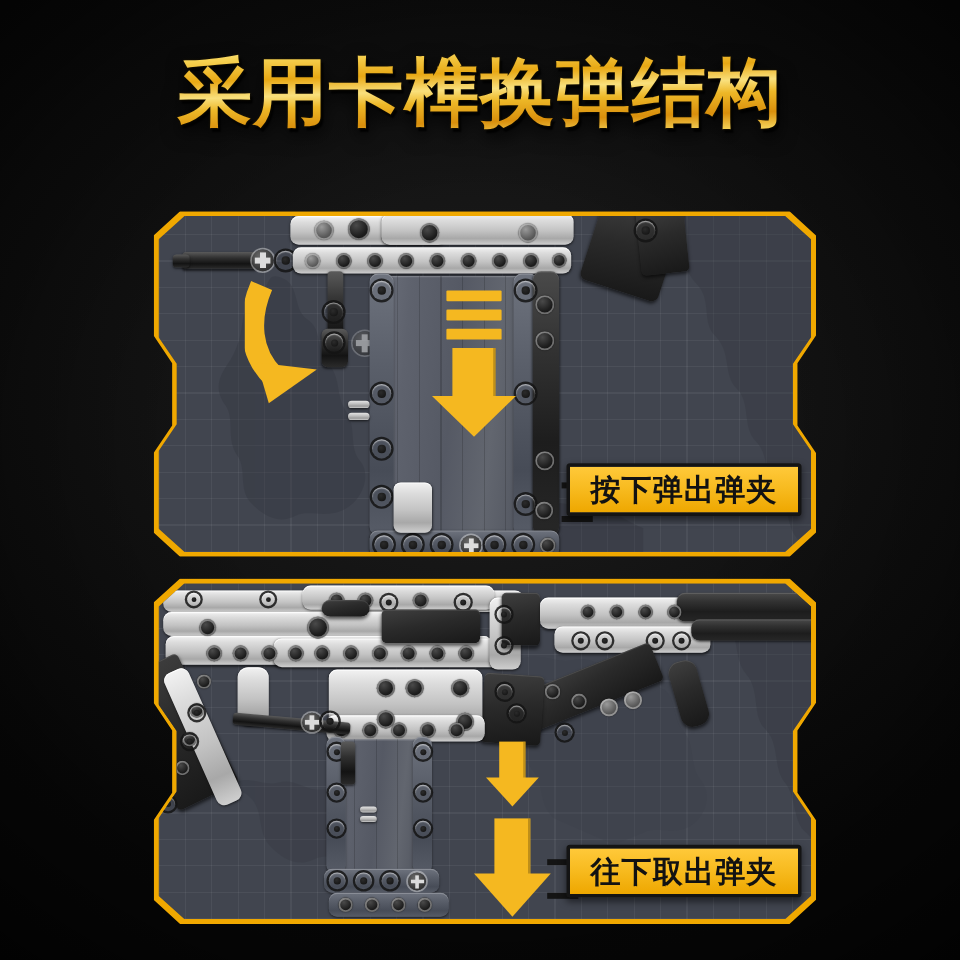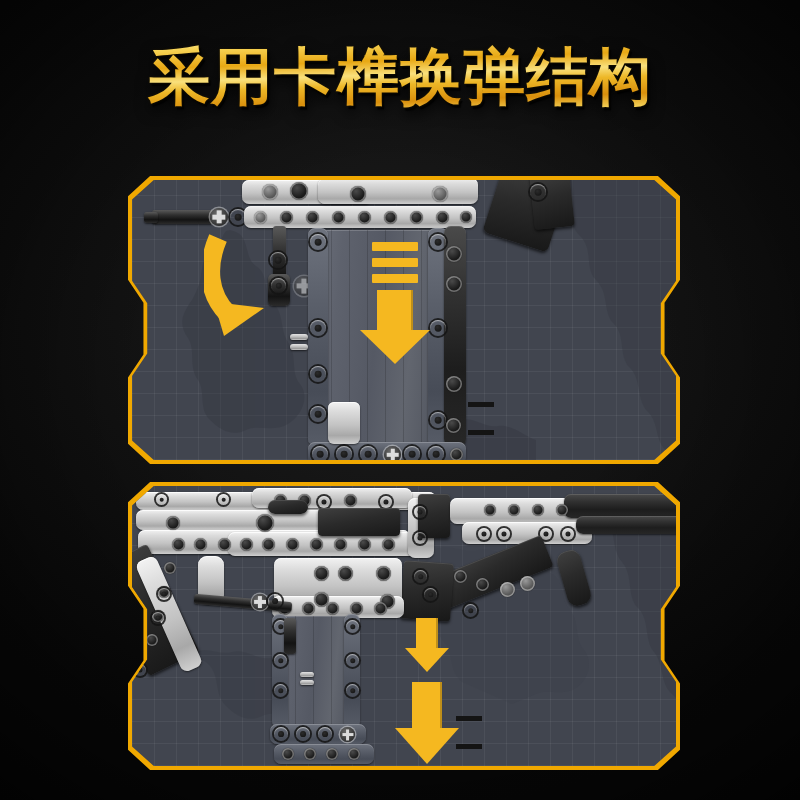--- a/index.html
+++ b/index.html
@@ -313,20 +313,21 @@
     <div class="arrow-down" style="left:228px; top:62px; width:70px; height:122px;">
       <div class="dash" style="top:0px; width:46px; height:9px;"></div>
       <div class="dash" style="top:16px; width:46px; height:9px;"></div>
       <div class="dash" style="top:32px; width:46px; height:9px;"></div>
       <div class="arrow-shaft" style="top:48px; width:36px; height:42px;"></div>
       <div class="arrow-head" style="top:88px; border-left-width:35px; border-right-width:35px; border-top-width:34px;"></div>
     </div>
 
     <div class="badge-tick" style="left:336px; top:222px; width:26px;"></div>
     <div class="badge-tick" style="left:336px; top:250px; width:26px;"></div>
+    <div class="label-badge" style="left:340px; top:206px; width:196px; height:44px; font-size:25px;">按下弹出弹夹</div>
   </div>
 </div>
 
 <div class="panel" id="panel-bottom" style="left:128px; top:482px; width:552px; height:288px;">
   <div class="panel-border"></div>
   <div class="panel-inner">
     <div class="grid"></div>
 
     <svg class="splat" viewBox="0 0 544 280" preserveAspectRatio="none">
       <path d="M470,28 C486,42 478,62 490,76 C502,90 494,110 506,122 C518,134 512,154 522,166
@@ -458,14 +459,15 @@
       <div class="arrow-head" style="top:30px; border-left-width:22px; border-right-width:22px; border-top-width:24px;"></div>
     </div>
 
     <div class="arrow-down" style="left:262px; top:196px; width:66px; height:84px;">
       <div class="arrow-shaft" style="top:0px; width:30px; height:48px;"></div>
       <div class="arrow-head" style="top:46px; border-left-width:32px; border-right-width:32px; border-top-width:36px;"></div>
     </div>
 
     <div class="badge-tick" style="left:324px; top:230px; width:26px;"></div>
     <div class="badge-tick" style="left:324px; top:258px; width:26px;"></div>
+    <div class="label-badge" style="left:340px; top:218px; width:196px; height:44px; font-size:25px;">往下取出弹夹</div>
   </div>
 </div>
 
 </body></html>

